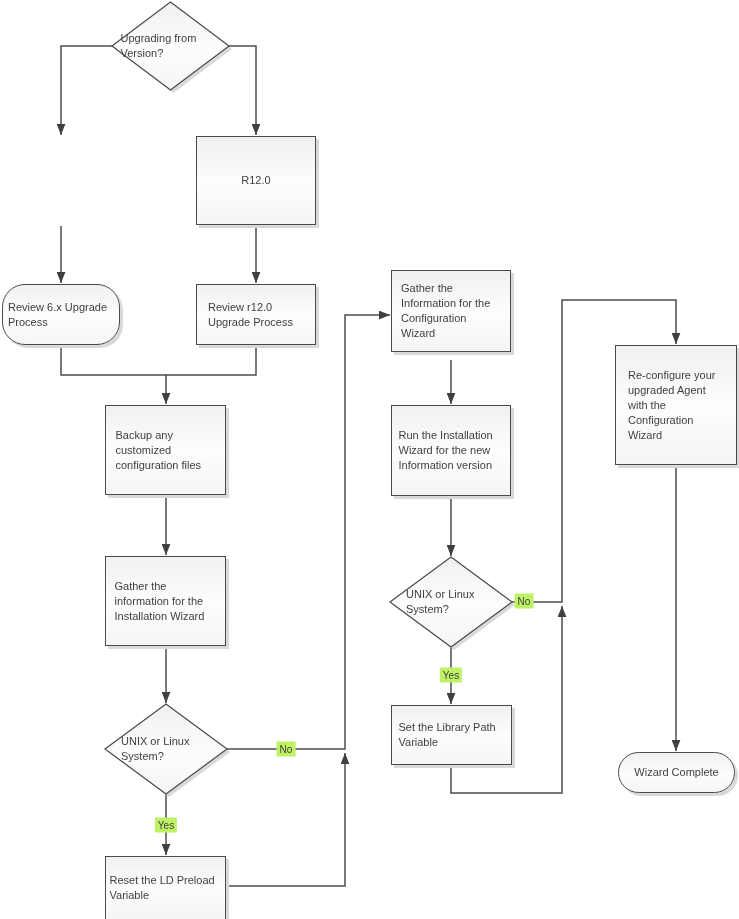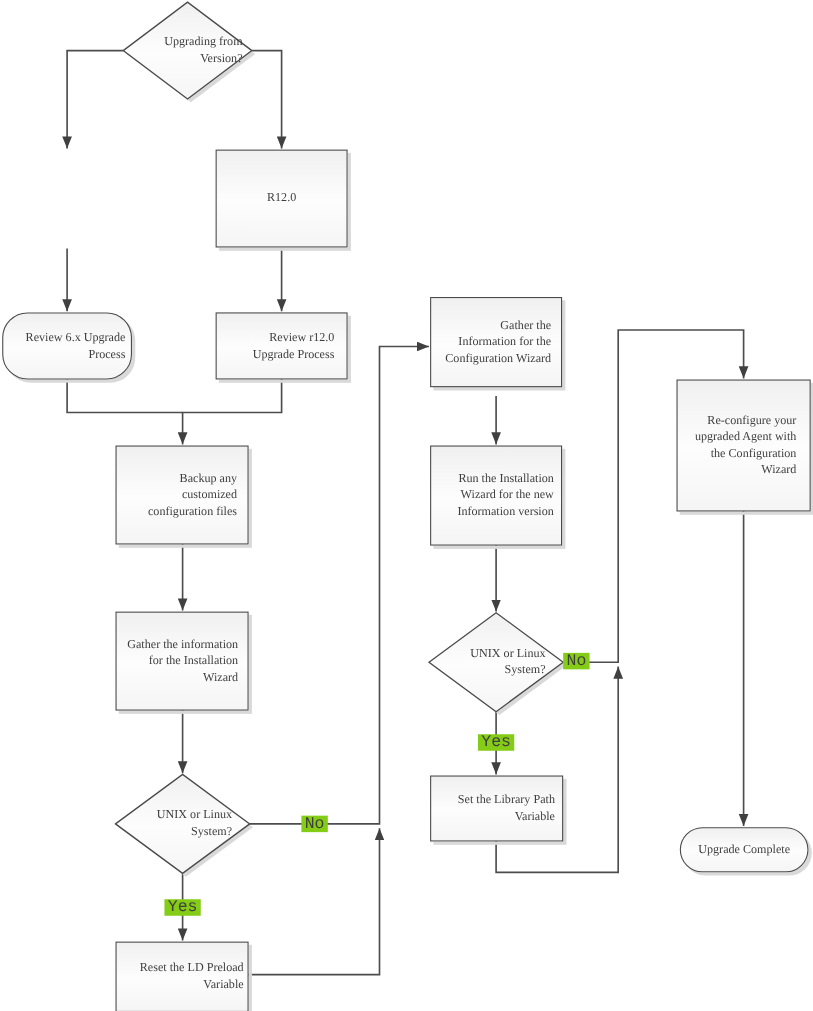--- a/index.html
+++ b/index.html
@@ -25,30 +25,29 @@
     box-shadow: 3px 3px 0 #d9d9d9;
   }
   .stadium { border-radius: 21px; box-shadow: 3px 3px 0 #d9d9d9; }
   .diamond { background: none; border: none; box-shadow: none; }
   .dsvg { position: absolute; left: 0; top: 0; width: 100%; height: 100%; overflow: visible; }
   .dshadow { fill: #d9d9d9; }
   .dmain { fill: url(#nodeGrad); stroke: #4a4a4a; stroke-width: 1.2; }
   .label {
     position: relative; z-index: 1;
     font-size: 11px; line-height: 15px;
-    color: #3f3f3f; text-align: right; font-family: Liberation Serif, serif;
+    color: #3f3f3f; text-align: left;
   }
   .edge-label {
     position: absolute; z-index: 3;
     transform: translate(-50%, -50%);
-    background: #84cc16;
-    font-size: 15px; line-height: 13px;
+    background: #bef264;
+    font-size: 10px; line-height: 13px;
     color: #3f3f3f; padding: 1px 3px;
     white-space: nowrap;
-    font-family: Liberation Mono, monospace;
   }
 </style>
 </head>
 <body>
 
 <div class="canvas">
 
   <svg class="wires" width="739" height="919" viewBox="0 0 739 919">
     <defs>
       <linearGradient id="nodeGrad" x1="0" y1="0" x2="0" y2="1">
@@ -139,21 +138,21 @@
 
   <div class="node box" style="left:391px; top:705px; width:121px; height:60px;">
     <div class="label" style="max-width:106px">Set the Library Path Variable</div>
   </div>
 
   <div class="node box" style="left:615px; top:345px; width:122px; height:120px;">
     <div class="label" style="max-width:96px">Re-configure your upgraded Agent with the Configuration Wizard</div>
   </div>
 
   <div class="node box stadium" style="left:618px; top:752px; width:117px; height:41px;">
-    <div class="label" style="max-width:106px">Upgrade Complete</div>
+    <div class="label" style="max-width:106px">Wizard Complete</div>
   </div>
 
   <span class="edge-label" style="left:286px; top:749px;">No</span>
   <span class="edge-label" style="left:166px; top:825px;">Yes</span>
   <span class="edge-label" style="left:524px; top:601px;">No</span>
   <span class="edge-label" style="left:451px; top:675px;">Yes</span>
 
 </div>
 
 </body></html>

